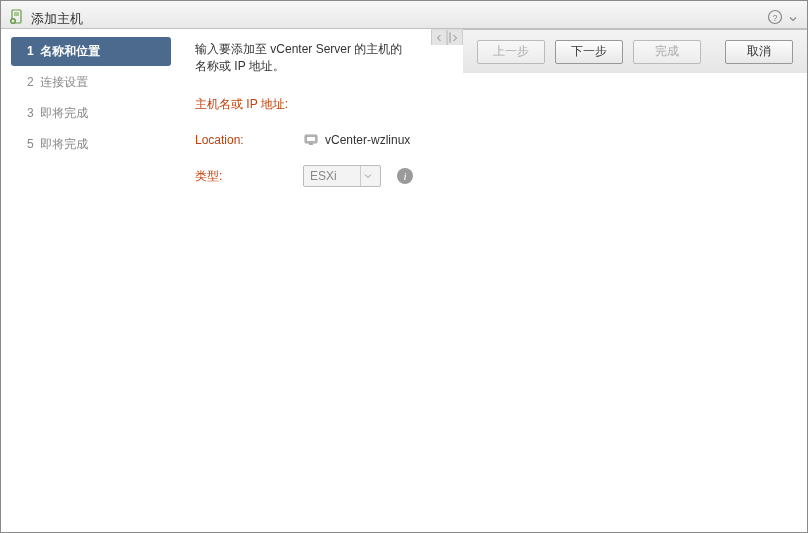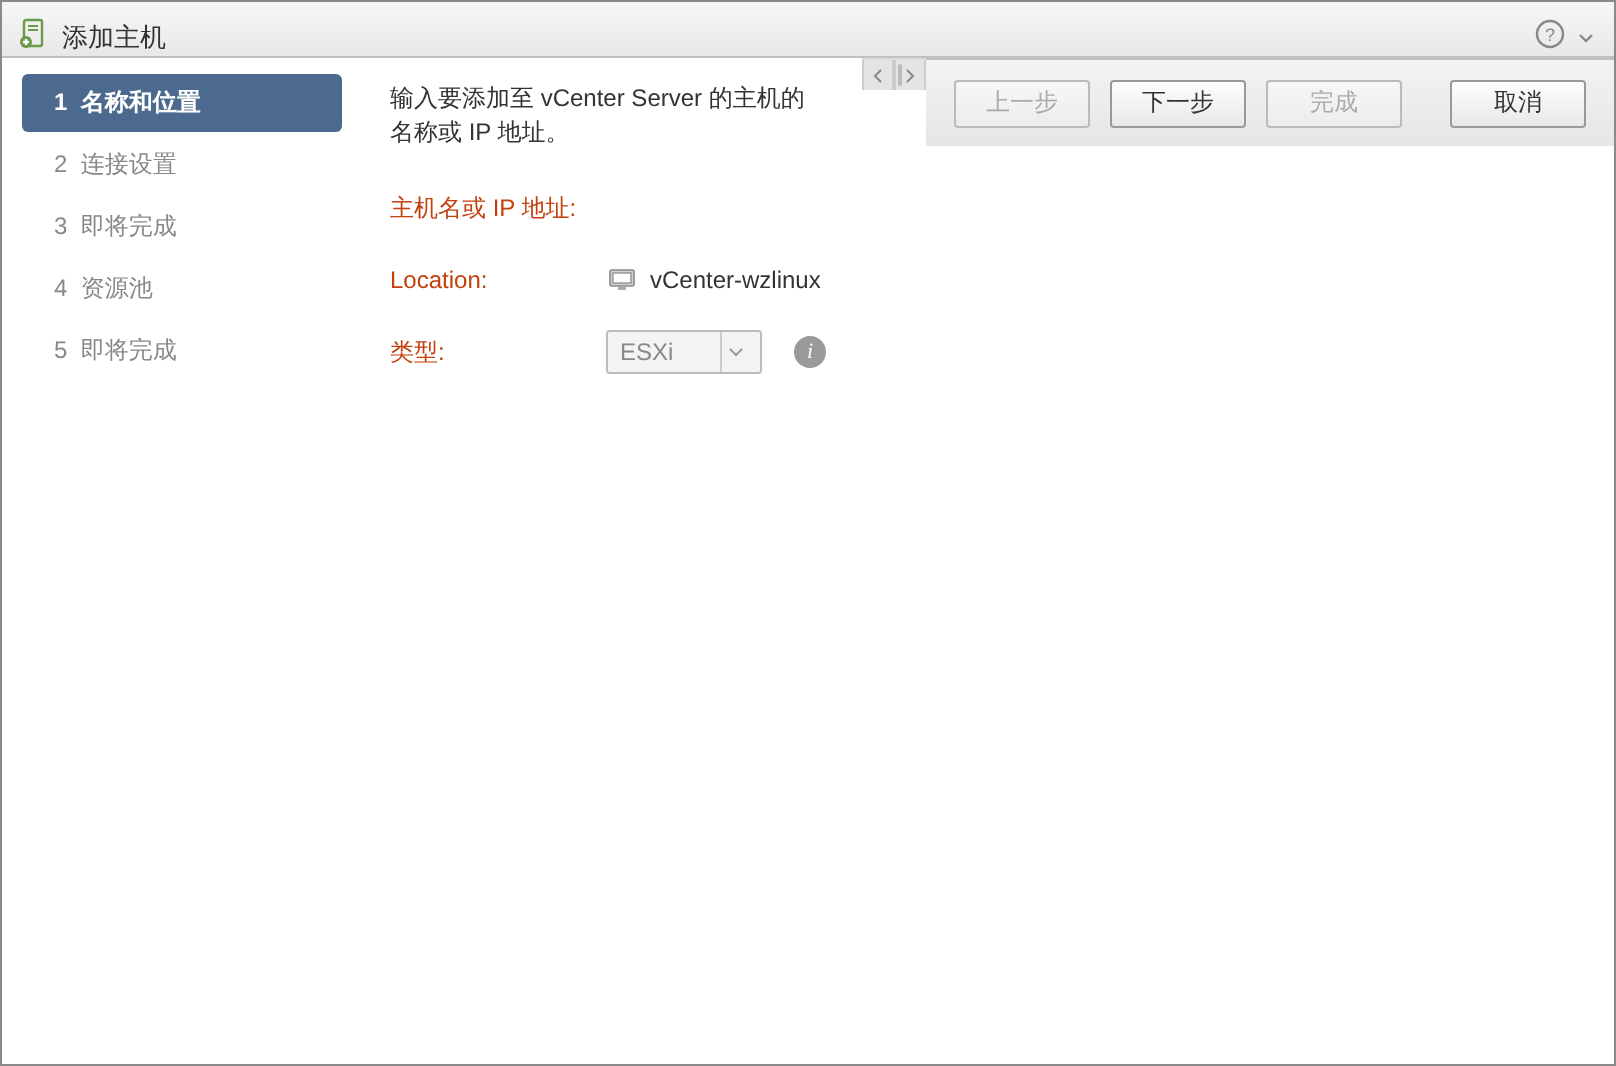--- a/index.html
+++ b/index.html
@@ -209,24 +209,20 @@
       </div>
       <div class="step">
         <span>2</span>&nbsp;
         <span>连接设置</span>
       </div>
       <div class="step">
         <span>3</span>&nbsp;
         <span>即将完成</span>
       </div>
       <div class="step">
-        <span>4</span>&nbsp;
-        <span>资源池</span>
-      </div>
-      <div class="step">
         <span>5</span>&nbsp;
         <span>即将完成</span>
       </div>
     </div>
 
     <div class="panel">
       <div class="instruction">输入要添加至 vCenter Server 的主机的名称或 IP 地址。</div>
 
       <div class="form-row">
         <div class="form-label">主机名或 IP 地址:</div>

